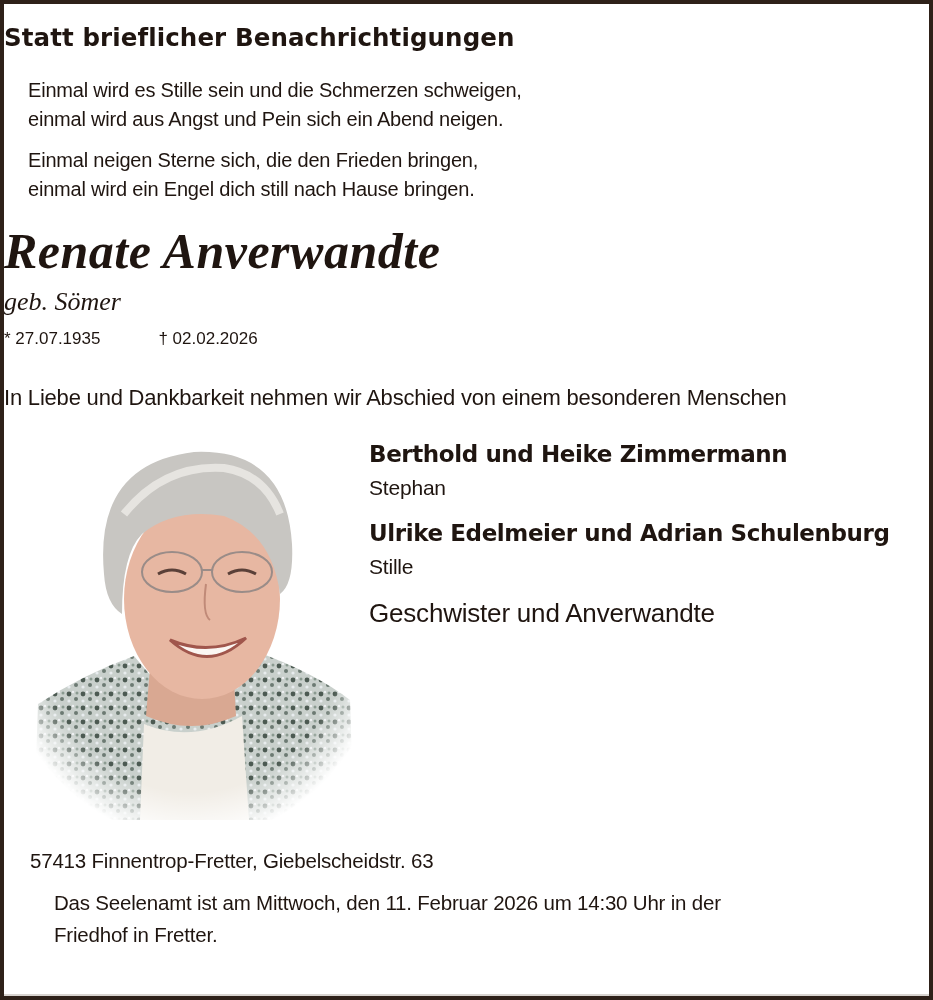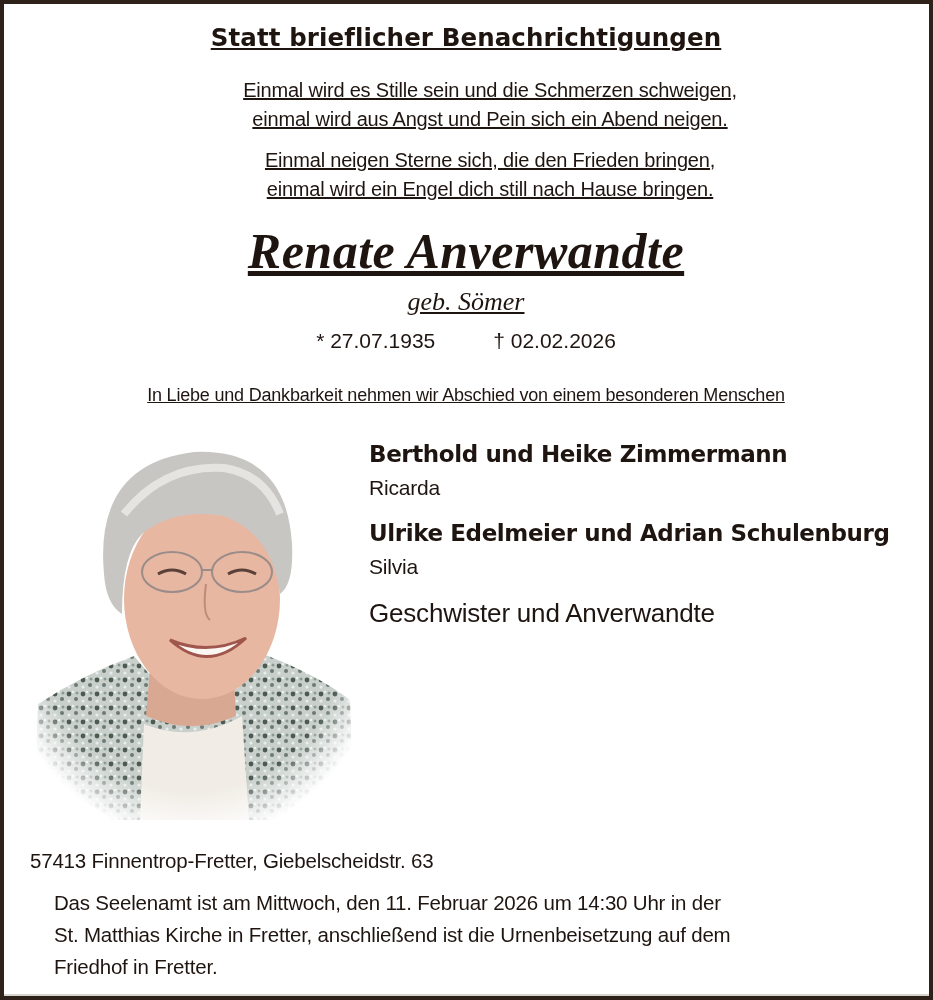--- a/index.html
+++ b/index.html
@@ -11,43 +11,43 @@
       overflow: hidden;
     }
     .frame {
       position: absolute;
       left: 4px; top: 4px;
       width: 925px; height: 990px;
       background: #ffffff;
       border-bottom: 2px solid #d8d4d0;
     }
     .abs { position: absolute; }
-    .center { left: 0; width: 924px; text-align: center; text-decoration: underline; }
+    .center { left: 0; width: 924px; text-align: left; }
     .header {
       top: 19px; font-size: 24.5px; font-weight: bold; letter-spacing: 0.1px;
       font-family: "DejaVu Sans", sans-serif;
     }
     .poem { font-size: 20px; line-height: 29px; letter-spacing: -0.2px; padding-left: 24px; }
     .poem1 { top: 72px; }
     .poem2 { top: 142px; }
     .name {
       top: 218px;
       font-family: "Liberation Serif", "DejaVu Serif", serif;
       font-style: italic; font-weight: bold;
       font-size: 50px; letter-spacing: 0.5px;
     }
     .born {
       top: 283px;
       font-family: "Liberation Serif", "DejaVu Serif", serif;
       font-style: italic; font-size: 26px;
     }
-    .dates { top: 325px; font-size: 21px; }
+    .dates { top: 325px; font-size: 17px; }
     .dates span { display: inline-block; }
     .dates .gap { width: 58px; }
-    .farewell { top: 381px; font-size: 18px; letter-spacing: -0.2px; }
+    .farewell { top: 381px; font-size: 22px; letter-spacing: -0.2px; }
 
     .photo {
       left: 20px; top: 420px; width: 336px; height: 396px;
     }
 
     .family { left: 365px; top: 434px; width: 560px; }
     .group { margin-bottom: 12px; }
     .group .head {
       font-size: 23px; font-weight: bold; line-height: 33px;
       font-family: "DejaVu Sans", sans-serif; letter-spacing: -0.4px;
@@ -122,30 +122,29 @@
       <path d="M182 160 Q178 190 186 196" stroke="#c08a78" stroke-width="2" fill="none"></path>
 
       <path d="M146 216 Q184 250 222 214 Q184 232 146 216 Z" fill="#fbf6f2" stroke="#a0564c" stroke-width="3"></path>
       <rect width="336" height="396" fill="url(#fade)"></rect>
     </svg>
   </div>
 
   <div class="abs family">
     <div class="group">
       <div class="head">Berthold und Heike Zimmermann</div>
-      <div class="member">Ricarda</div>
+      <div class="member">Stephan</div>
     </div>
     <div class="group">
       <div class="head">Ulrike Edelmeier und Adrian Schulenburg</div>
-      <div class="member">Silvia</div>
+      <div class="member">Stille</div>
     </div>
     <div class="relatives">Geschwister und Anverwandte</div>
   </div>
 
   <div class="abs address">57413 Finnentrop-Fretter, Giebelscheidstr. 63</div>
 
   <div class="abs service">
     <div>Das Seelenamt ist am Mittwoch, den 11. Februar 2026 um 14:30 Uhr in der</div>
-    <div>St. Matthias Kirche in Fretter, anschließend ist die Urnenbeisetzung auf dem</div>
     <div>Friedhof in Fretter.</div>
   </div>
 
 </div>
 
 </body></html>

